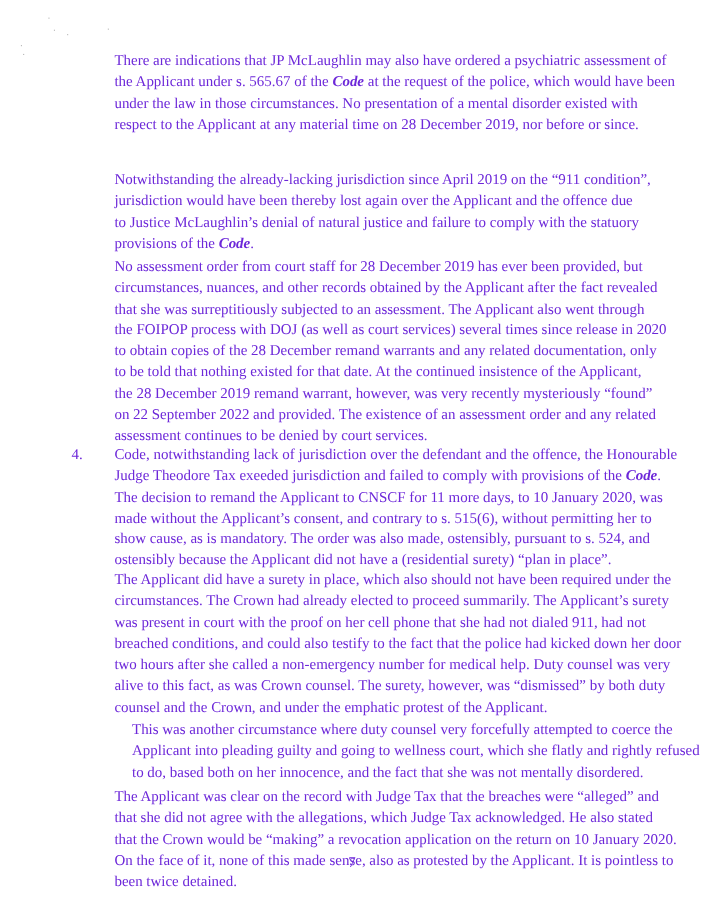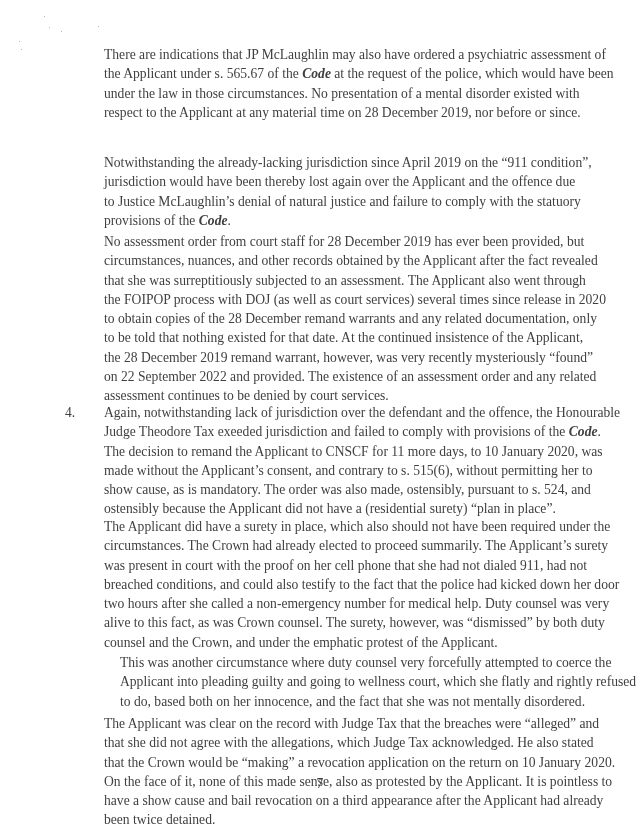--- a/index.html
+++ b/index.html
@@ -1,19 +1,19 @@
 <!DOCTYPE html>
 <html><head>
   <meta charset="utf-8">
   <style>
     html, body { margin: 0; padding: 0; background: #ffffff; }
     body { width: 640px; height: 827px; position: relative; overflow: hidden; }
     .page {
       position: absolute; left: 0; top: 0; width: 640px; height: 827px;
-      font-family: "Liberation Serif", serif; color: #404040;
+      font-family: "Liberation Serif", serif; color: #6d28d9;
       font-size: 13.6px;
     }
     .para { position: absolute; left: 104px; width: 500px; }
     .line { height: 19.3px; line-height: 19.3px; white-space: nowrap; }
     .num { position: absolute; left: 65px; font-size: 13.6px; line-height: 19.3px; }
     .pagenum { position: absolute; left: 0; width: 640px; text-align: center; top: 776px; font-size: 13.6px; }
     .speck { position: absolute; width: 1px; height: 1px; background: #b5b5b5; }
     i { font-style: italic; font-weight: bold; }
   </style>
 </head>
@@ -46,21 +46,21 @@
         <div class="line">that she was surreptitiously subjected to an assessment.  The Applicant also went through</div>
         <div class="line">the FOIPOP process with DOJ (as well as court services) several times since release in 2020</div>
         <div class="line">to obtain copies of the 28 December remand warrants and any related documentation, only</div>
         <div class="line">to be told that nothing existed for that date.  At the continued insistence of the Applicant,</div>
         <div class="line">the 28 December 2019 remand warrant, however, was very recently mysteriously “found”</div>
         <div class="line">on 22 September 2022 and provided.  The existence of an assessment order and any related</div>
         <div class="line">assessment continues to be denied by court services.</div>
       </div>
       <div class="para" style="top: 403px;">
         <div class="num" style="left: -39px; top: 0px;">4.</div>
-        <div class="line">Again, notwithstanding lack of jurisdiction over the defendant and the offence, the Honourable</div>
+        <div class="line">Code, notwithstanding lack of jurisdiction over the defendant and the offence, the Honourable</div>
         <div class="line"><span>Judge Theodore Tax exeeded jurisdiction and failed to comply with provisions of the </span><i>Code</i><span>.</span></div>
         <div class="line">The decision to remand the Applicant to CNSCF for 11 more days, to 10 January 2020, was</div>
         <div class="line">made without the Applicant’s consent, and contrary to s. 515(6), without permitting her to</div>
         <div class="line">show cause, as is mandatory.  The order was also made, ostensibly, pursuant to s. 524, and</div>
         <div class="line">ostensibly because the Applicant did not have a (residential surety) “plan in place”.</div>
       </div>
       <div class="para" style="top: 517px;">
         <div class="line">The Applicant did have a surety in place, which also should not have been required under the</div>
         <div class="line">circumstances.  The Crown had already elected to proceed summarily.  The Applicant’s surety</div>
         <div class="line">was present in court with the proof on her cell phone that she had not dialed 911, had not</div>
@@ -72,19 +72,18 @@
       <div class="para" style="top: 653px; margin-left: 16px;">
         <div class="line">This was another circumstance where duty counsel very forcefully attempted to coerce the</div>
         <div class="line">Applicant into pleading guilty and going to wellness court, which she flatly and rightly refused</div>
         <div class="line">to do, based both on her innocence, and the fact that she was not mentally disordered.</div>
       </div>
       <div class="para" style="top: 714px;">
         <div class="line">The Applicant was clear on the record with Judge Tax that the breaches were “alleged” and</div>
         <div class="line">that she did not agree with the allegations, which Judge Tax acknowledged.  He also stated</div>
         <div class="line">that the Crown would be “making” a revocation application on the return on 10 January 2020.</div>
         <div class="line">On the face of it, none of this made sense, also as protested by the Applicant.  It is pointless to</div>
-        <div class="line">have a show cause and bail revocation on a third appearance after the Applicant had already</div>
         <div class="line">been twice detained.</div>
       </div>
     </div>
 
   <div class="pagenum">7</div>
 </div>
 
 </body></html>

